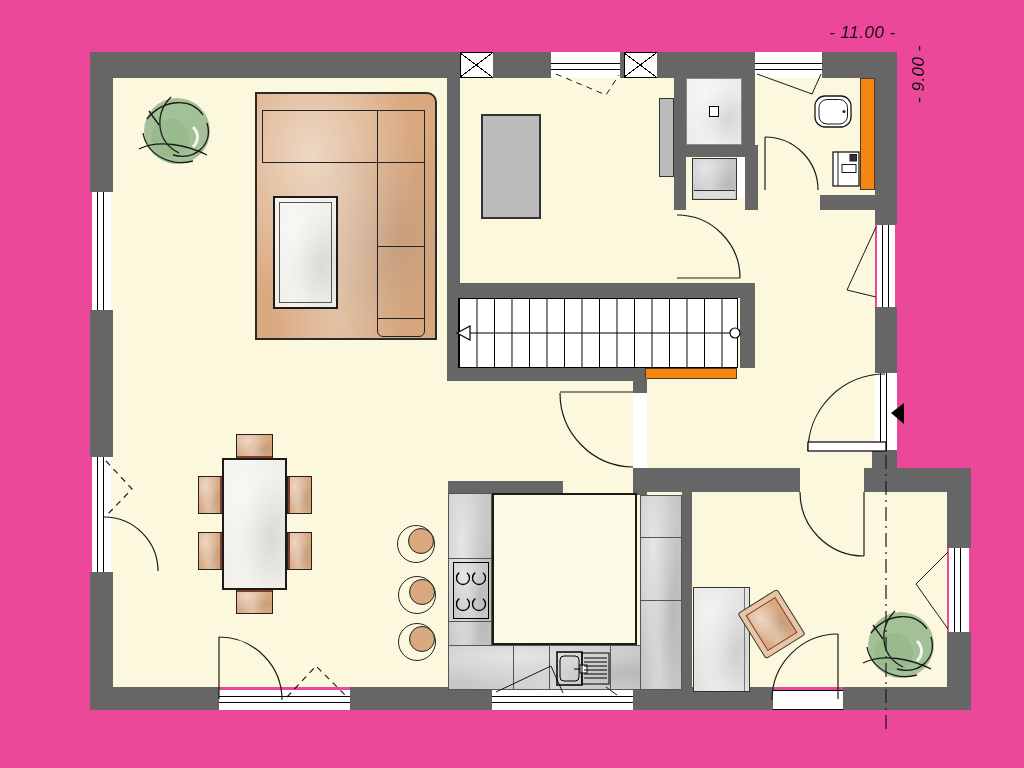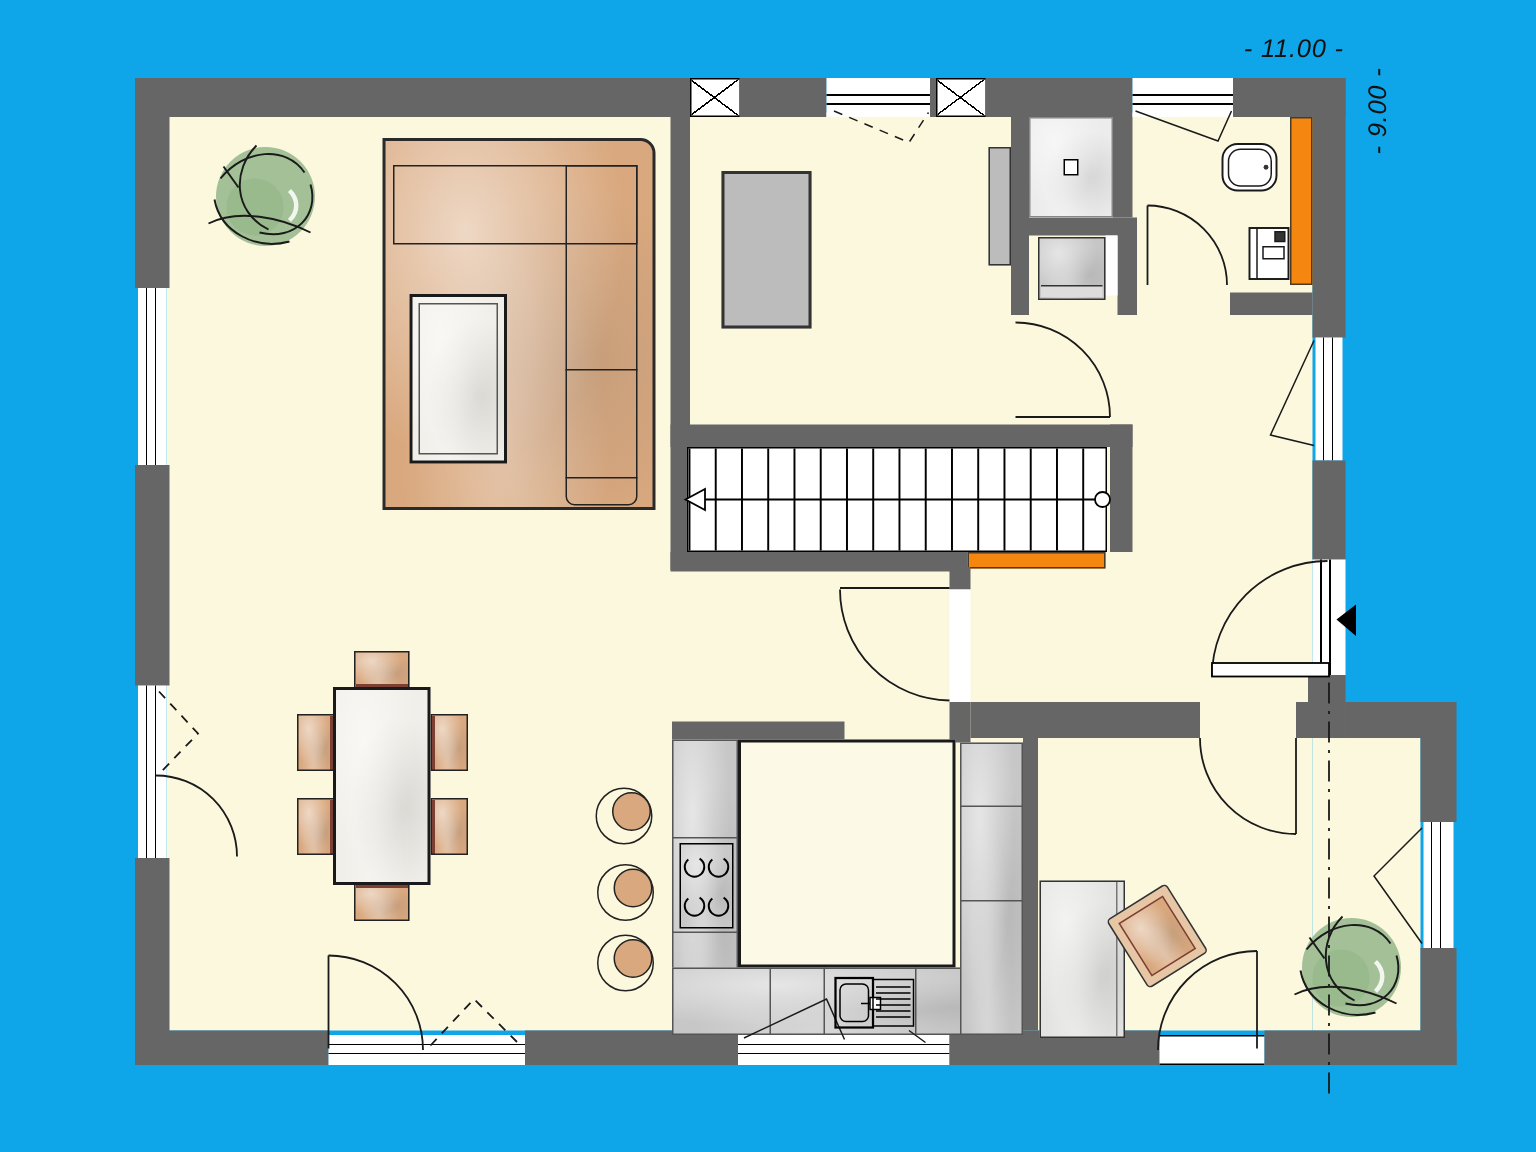--- a/index.html
+++ b/index.html
@@ -1,16 +1,16 @@
 <!DOCTYPE html>
 <html><head>
 <meta charset="utf-8">
 <style>
   html,body{margin:0;padding:0;background:#fff;}
-  #plan{position:relative;width:1024px;height:768px;background:#0ea5e9;overflow:hidden;
+  #plan{position:relative;width:1024px;height:768px;background:#ec4899;overflow:hidden;
         font-family:"Liberation Sans",sans-serif;}
   .abs{position:absolute;}
   .w{position:absolute;background:var(--wall,#666);}
   .floor{position:absolute;background:var(--floor,#FBF8DE);}
   .white{position:absolute;background:#fff;}
   .mottle{background-image:
       radial-gradient(ellipse at 30% 25%, rgba(255,255,255,.55), transparent 60%),
       radial-gradient(ellipse at 72% 60%, rgba(110,110,110,.18), transparent 55%),
       radial-gradient(ellipse at 45% 85%, rgba(255,255,255,.35), transparent 50%);}
   .win-v{position:absolute;background:#fff;background-image:

